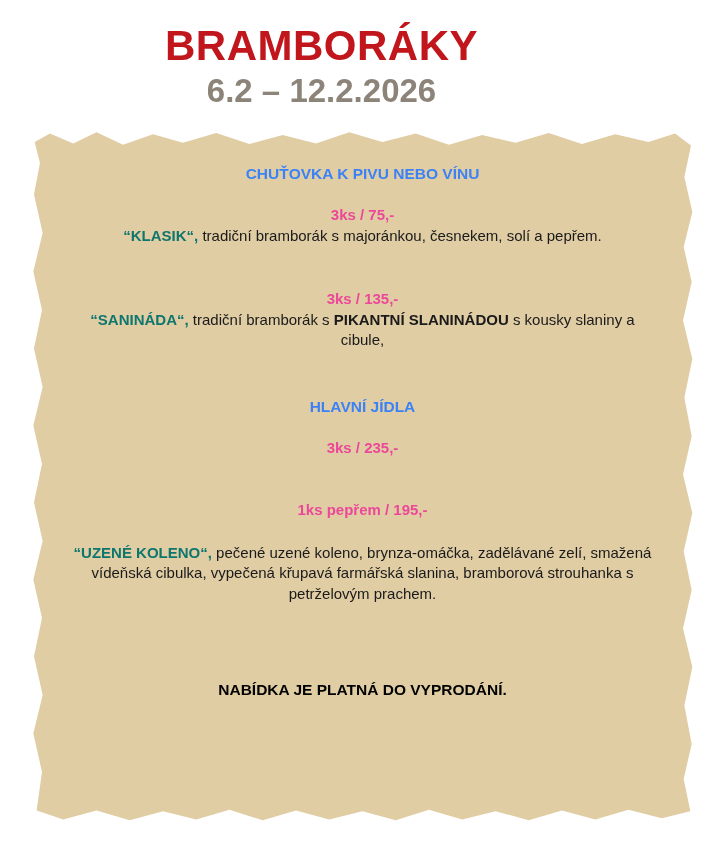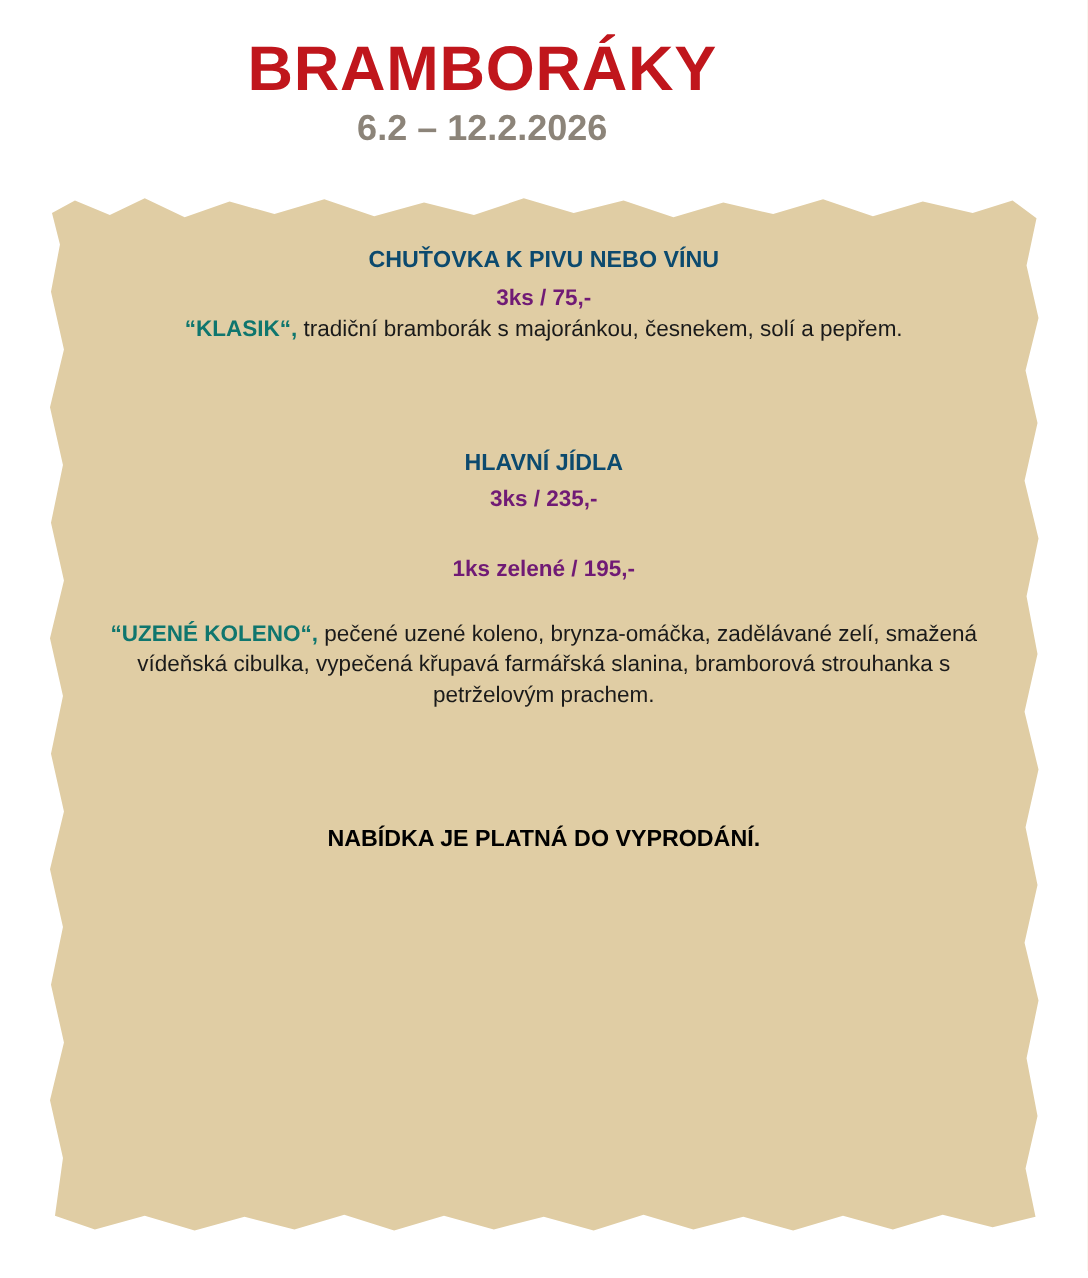--- a/index.html
+++ b/index.html
@@ -33,21 +33,21 @@
   }
   .title {
     font-size: 42px;
     font-weight: bold;
     color: #c0161c;
     letter-spacing: 0.5px;
     line-height: 1.06;
     margin: 0;
   }
   .subtitle {
-    font-size: 24px;
+    font-size: 33px;
     font-weight: bold;
     color: #8c8479;
     line-height: 1.1;
     margin: 4px 0 0 0;
   }
 
   
   .parchment-wrap {
     position: absolute;
     top: 128px;
@@ -85,29 +85,29 @@
       1.8% 92.0%, 0.5% 86.5%, 1.9% 81.0%, 0.6% 75.5%, 1.8% 70.0%,
       0.5% 64.5%, 1.9% 59.0%, 0.6% 53.5%, 1.8% 48.0%, 0.5% 42.5%,
       1.9% 37.0%, 0.6% 31.5%, 1.8% 26.0%, 0.5% 20.5%, 1.9% 15.0%,
       0.6% 9.5%, 1.5% 5.0%
     );
   }
 
   .section-head {
     font-size: 15.5px;
     font-weight: bold;
-    color: #0c4a6e;
+    color: #3b82f6;
     margin: 0;
     line-height: 1.35;
   }
   .price {
     font-size: 15px;
     font-weight: bold;
-    color: #701a75;
-    margin: 4px 0 0 0;
+    color: #ec4899;
+    margin: 20px 0 0 0;
     line-height: 1.35;
   }
   .desc {
     font-size: 15px;
     color: #1a1a1a;
     margin: 1px 0 0 0;
     line-height: 1.36;
     padding: 0 6px;
   }
   .desc .red {
@@ -145,30 +145,32 @@
     <div class="torn"></div>
     <div class="parchment-inner">
 
       <div class="section-head first-head">CHUŤOVKA K PIVU NEBO VÍNU</div>
 
       <div class="price">3ks / 75,-</div>
       <div class="desc"><span class="red">“KLASIK“,</span><span> tradiční bramborák s majoránkou, česnekem, solí a pepřem.</span></div>
 
       <div class="spacer-md"></div>
 
+      <div class="price">3ks / 135,-</div>
+      <div class="desc"><span class="red">“SANINÁDA“,</span><span> tradiční bramborák s </span><span class="bold">PIKANTNÍ SLANINÁDOU</span><span> s kousky slaniny a cibule,</span></div>
 
       <div class="spacer-xl"></div>
 
       <div class="section-head">HLAVNÍ JÍDLA</div>
 
       <div class="price">3ks / 235,-</div>
 
       <div class="spacer-md"></div>
 
-      <div class="price">1ks zelené / 195,-</div>
+      <div class="price">1ks pepřem / 195,-</div>
 
       <div class="spacer-md"></div>
 
       <div class="desc"><span class="red">“UZENÉ KOLENO“,</span><span> pečené uzené koleno, brynza-omáčka, zadělávané zelí, smažená vídeňská cibulka, vypečená křupavá farmářská slanina, bramborová strouhanka s petrželovým prachem.</span></div>
 
       <div class="spacer-xl"></div>
       <div class="spacer-sm"></div>
 
       <div class="footer-note">NABÍDKA JE PLATNÁ DO VYPRODÁNÍ.</div>
 

